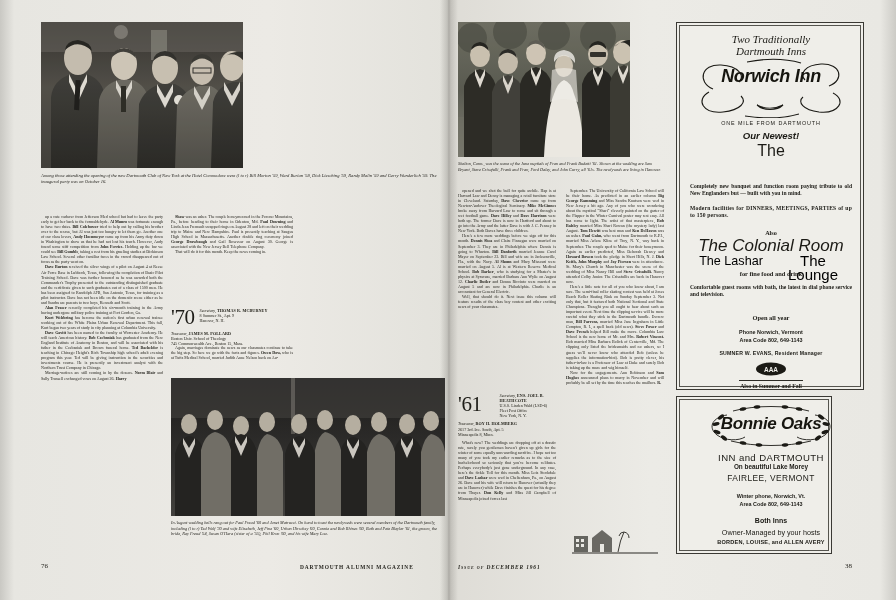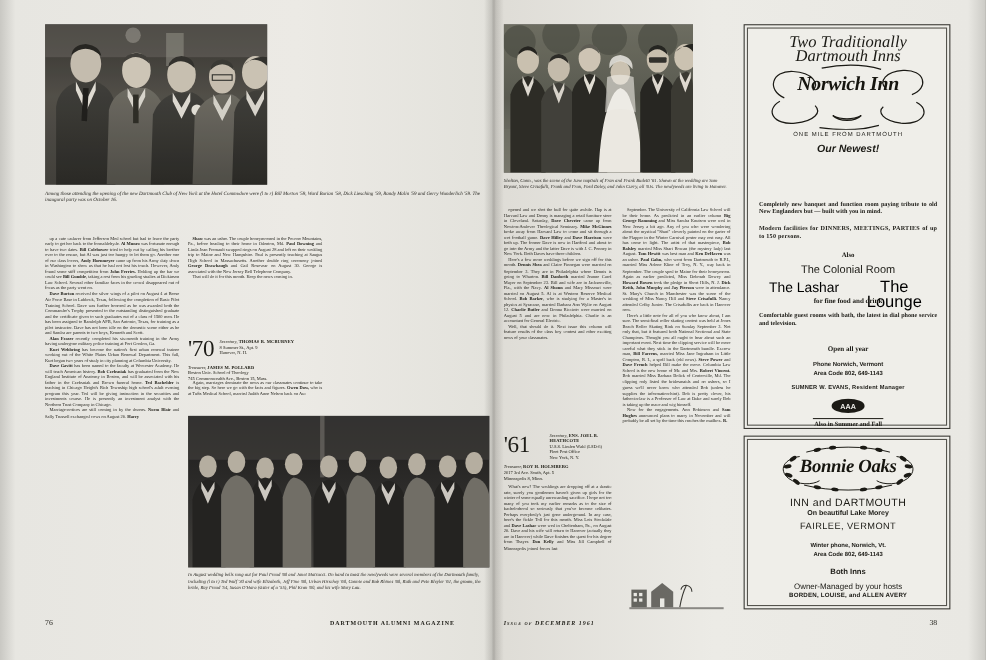--- a/index.html
+++ b/index.html
@@ -89,21 +89,21 @@
   .adbox-inner {
     position: absolute;
     inset: 2px;
     border: 0.7px solid #55544e;
     box-sizing: border-box;
   }
   .ad-center { text-align: center; color: #1b1a15; }
   .ital { font-style: italic; }
 
   .script-logo {
-    font-family: Liberation Serif, serif;
+    font-family: Liberation Sans, sans-serif;
     font-style: italic;
     font-weight: bold;
     letter-spacing: -0.3px;
   }
 
   
   .folio { position: absolute; font-size: 7px; color: #26251f; }
   .runhead {
     position: absolute; font-size: 5.4px; letter-spacing: .9px;
     color: #26251f; font-variant: small-caps; font-weight: 600;
@@ -365,21 +365,21 @@
       <path d="M20 32 L20 18 L30 10 L40 18 L40 32 Z" fill="#4a4943" opacity=".8"></path>
       <rect x="28" y="24" width="4" height="8" fill="#e9e8e3"></rect>
       <path d="M46 32 Q48 20 52 12 M52 12 Q48 12 47 16 M52 12 Q57 13 57 18" stroke="#3a3934" stroke-width="1" fill="none"></path>
       <rect x="0" y="32" width="86" height="2" fill="#3a3934" opacity=".55"></rect>
     </svg>
   </div>
 
   <div class="adbox" style="left:676px; top:22px; width:188px; height:368px;">
     <div class="adbox-inner"></div>
 
-    <div class="ad-center ital" style="position:absolute; left:10px; top:10px; width:168px; font-size:15px; line-height:12px;">
+    <div class="ad-center ital" style="position:absolute; left:10px; top:10px; width:168px; font-size:11px; line-height:12px;">
       <div>Two Traditionally</div>
       <div>Dartmouth Inns</div>
     </div>
 
     <div style="position:absolute; left:10px; top:33px; width:168px; height:62px;">
       <svg width="168" height="62" viewBox="0 0 168 62">
         <g fill="none" stroke="#1b1a15" stroke-width="1.1">
           <path d="M26 33 C10 26 14 8 34 9 C52 10 58 20 52 26"></path>
           <path d="M142 30 C158 24 154 7 134 8 C118 9 112 18 118 24"></path>
           <path d="M22 36 C8 44 16 58 36 56 C54 54 60 46 54 40"></path>
@@ -389,27 +389,28 @@
           <path d="M70 49 C78 53 88 53 96 49 C90 55 76 55 70 49"></path>
         </g>
       </svg>
       <div class="ad-center script-logo" style="position:absolute; left:0; top:10px; width:168px; font-size:18px; line-height:20px; color:#16150f;">Norwich Inn</div>
     </div>
 
     <div class="ad-center" style="position:absolute; left:10px; top:97px; width:168px; font-size:5.4px; letter-spacing:.9px; font-family:'Liberation Sans',sans-serif;">ONE MILE FROM DARTMOUTH</div>
 
     <div class="ad-center ital" style="position:absolute; left:10px; top:107px; width:168px; font-size:9.6px; font-weight:bold; font-family:'Liberation Sans',sans-serif;">Our Newest!</div>
 
+    <div class="ad-center" style="position:absolute; left:10px; top:119px; width:168px; font-size:16px; line-height:17px; font-family:'Liberation Sans',sans-serif;">The</div>
 
     <div style="position:absolute; left:13px; top:160px; width:162px; font-size:5.6px; line-height:7.2px; font-weight:bold; text-align:justify; color:#1b1a15;">Completely new banquet and function room paying tribute to old New Englanders but — built with you in mind.</div>
     <div style="position:absolute; left:13px; top:182px; width:162px; font-size:5.6px; line-height:7.2px; font-weight:bold; letter-spacing:.2px; text-align:justify; color:#1b1a15;">Modern facilities for DINNERS, MEETINGS, PARTIES of up to 150 persons.</div>
 
     <div class="ad-center" style="position:absolute; left:10px; top:206px; width:168px; font-size:6.2px; font-weight:bold;">Also</div>
 
-    <div class="ad-center" style="position:absolute; left:10px; top:216px; width:168px; font-size:10px; line-height:14px; font-family:'Liberation Sans',sans-serif;">The Colonial Room</div>
+    <div class="ad-center" style="position:absolute; left:10px; top:216px; width:168px; font-size:17px; line-height:14px; font-family:'Liberation Sans',sans-serif;font-style:italic;">The Colonial Room</div>
     <div style="position:absolute; left:14px; top:231px; width:80px; text-align:center; font-size:12.6px; line-height:14px; font-family:'Liberation Sans',sans-serif;">The Lashar</div>
     <div style="position:absolute; left:96px; top:231px; width:80px; text-align:center; font-size:15px; line-height:14px; font-family:'Liberation Sans',sans-serif;">The Lounge</div>
     <div class="ad-center" style="position:absolute; left:10px; top:247px; width:168px; font-size:6.4px; font-weight:bold;">for fine food and drink</div>
 
     <div style="position:absolute; left:13px; top:261px; width:162px; font-size:5.6px; line-height:7.4px; font-weight:bold; text-align:justify; color:#1b1a15;">Comfortable guest rooms with bath, the latest in dial phone service and television.</div>
 
     <div class="ad-center" style="position:absolute; left:10px; top:291px; width:168px; font-size:6.4px; font-weight:bold;">Open all year</div>
 
     <div class="ad-center" style="position:absolute; left:10px; top:306px; width:168px; font-size:5.4px; font-family:'Liberation Sans',sans-serif; font-weight:bold;">Phone Norwich, Vermont</div>
     <div class="ad-center" style="position:absolute; left:10px; top:314px; width:168px; font-size:5.4px; font-family:'Liberation Sans',sans-serif; font-weight:bold;">Area Code 802, 649-1143</div>
@@ -421,21 +422,21 @@
         <ellipse cx="16" cy="7" rx="15" ry="6.5" fill="#1b1a15"></ellipse>
         <text x="16" y="10" text-anchor="middle" font-size="6.5" font-family="Liberation Sans, sans-serif" font-weight="bold" fill="#efeee9">AAA</text>
       </svg>
     </div>
 
     <div class="rule" style="left:62px; top:357px; width:64px; height:0.8px; background:#2d2c26;"></div>
 
     <div class="ad-center" style="position:absolute; left:10px; top:360px; width:168px; font-size:5.8px; font-weight:bold;">Also in Summer and Fall</div>
   </div>
 
-  <div class="adbox" style="left:676px; top:396px; width:188px; height:158px;">
+  <div class="adbox" style="left:676px; top:396px; width:156px; height:158px;">
     <div class="adbox-inner"></div>
 
     <div style="position:absolute; left:22px; top:6px; width:144px; height:44px;">
       <svg width="144" height="44" viewBox="0 0 144 44">
         <g stroke="#1b1a15" stroke-width="0.9" fill="none">
           <path d="M28 12 C14 14 8 24 18 32 C26 38 40 38 46 34"></path>
           <path d="M116 12 C130 14 136 24 126 32 C118 38 104 38 98 34"></path>
           <path d="M34 8 C56 2 88 2 110 8"></path>
           <path d="M32 38 C56 44 88 44 112 38"></path>
         </g>

